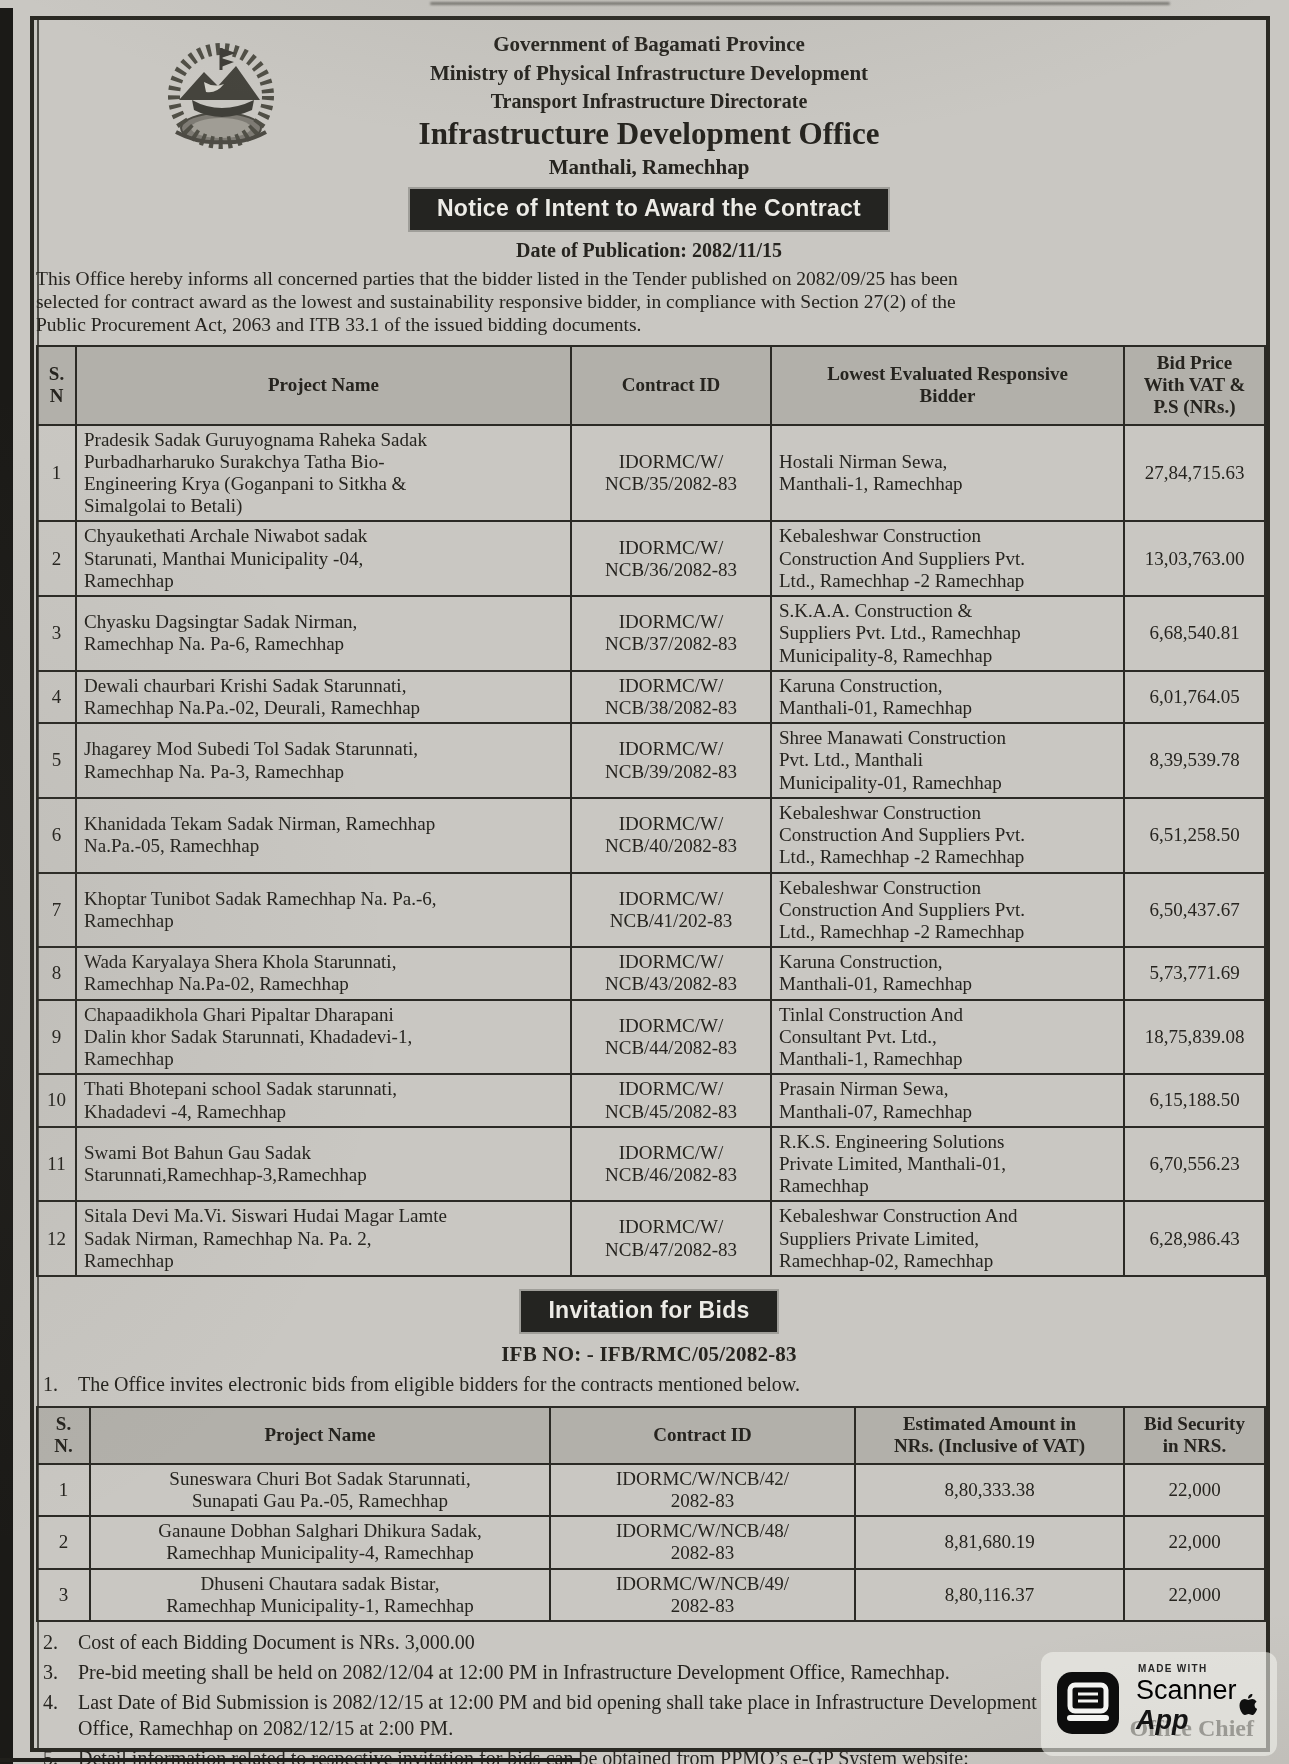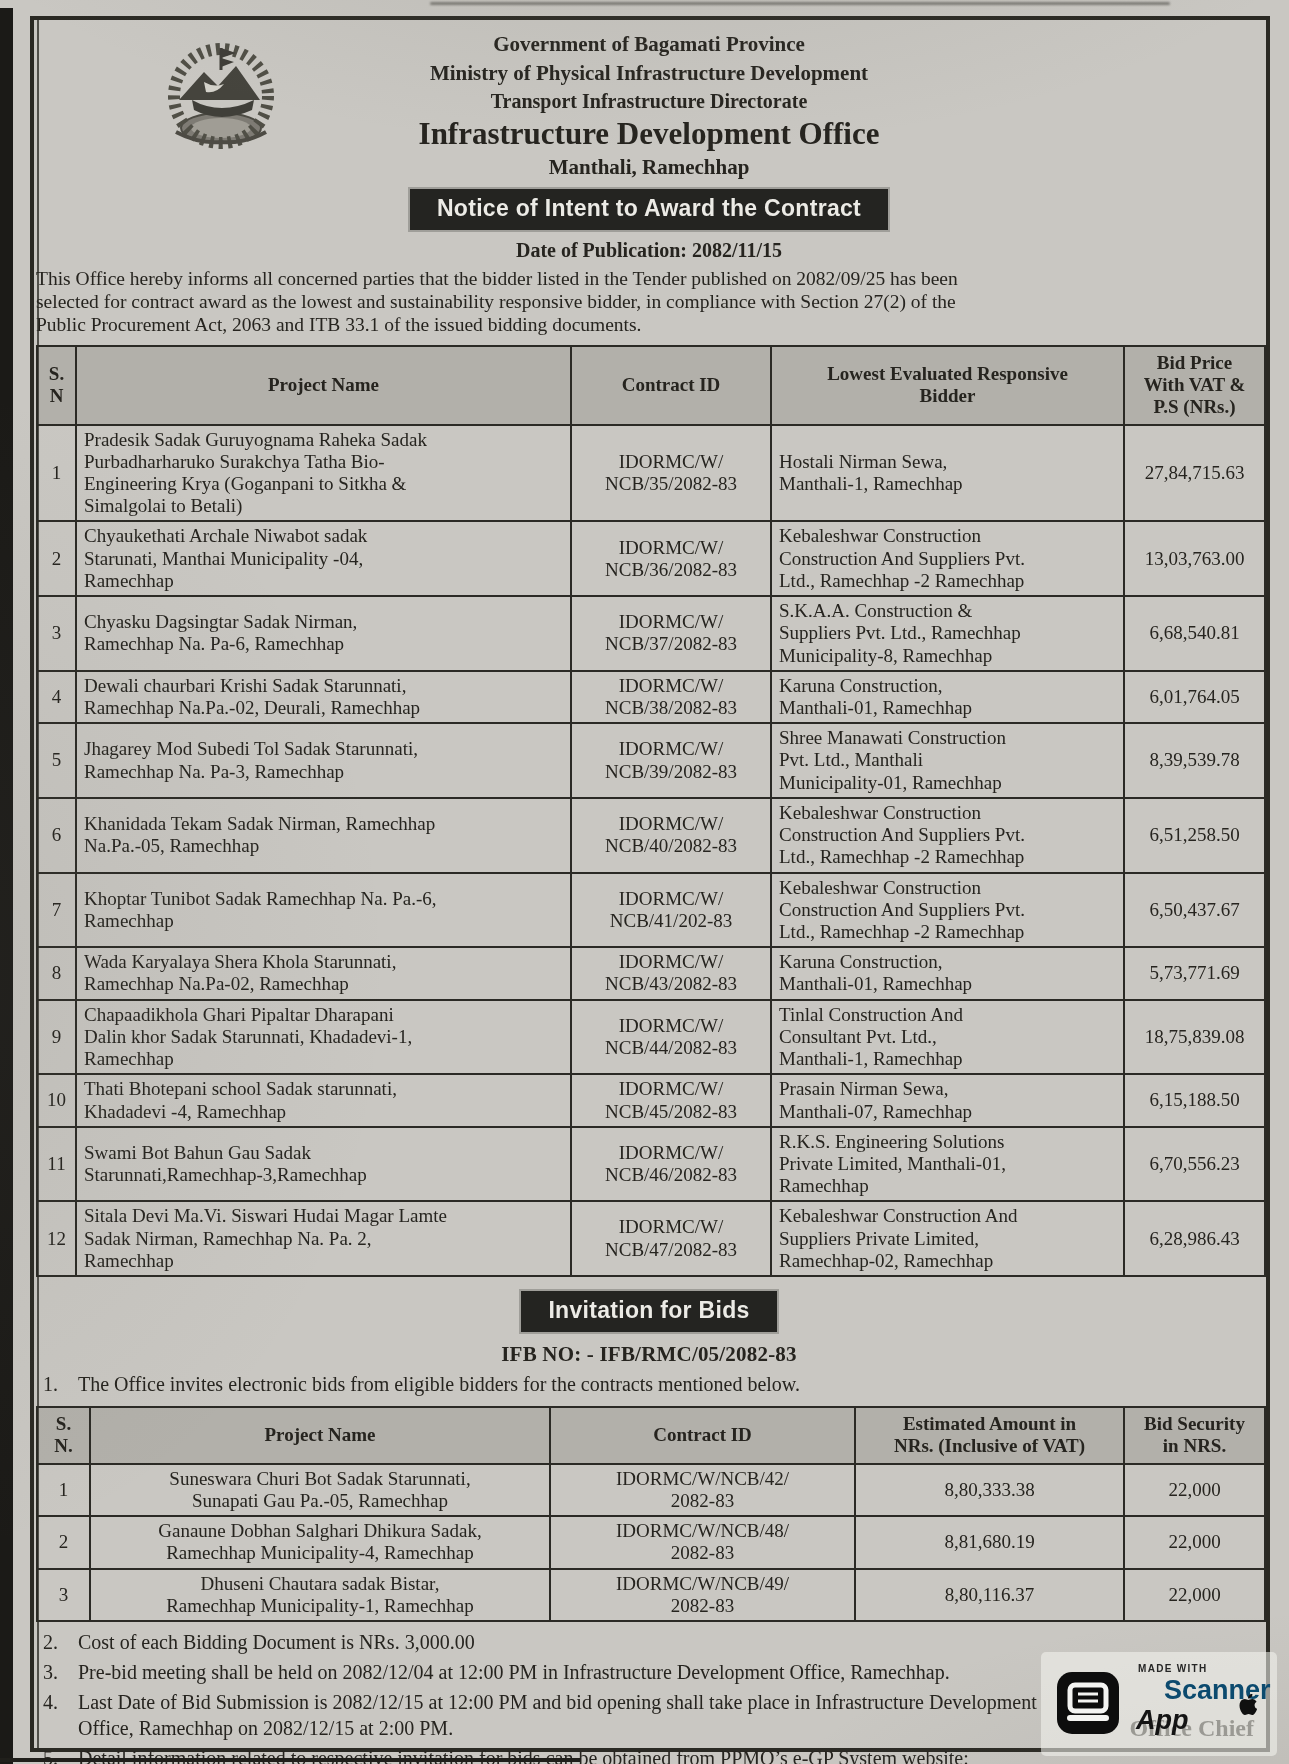--- a/index.html
+++ b/index.html
@@ -57,26 +57,26 @@
   .ifb{text-align:center;font-weight:bold;font-size:21px;margin-top:10px;letter-spacing:.2px;}
   .note-row{display:flex;font-size:20px;line-height:1.26;margin-top:5px;}
   .note-num{width:42px;flex:none;padding-left:7px;box-sizing:border-box;}
   .note-txt{flex:1;white-space:pre-line;text-align:justify;padding-right:6px;}
   .notes-block{margin-top:8px;}
 
   .signature{position:absolute;right:12px;bottom:6px;font-weight:bold;font-size:24px;z-index:3;}
 
   .watermark{
     position:absolute;left:1041px;top:1652px;width:236px;height:104px;z-index:6;
-    background:rgba(246,245,241,.55);border-radius:5px;
+    background:rgba(246,245,241,.55);border-radius:12px;
     font-family:"Liberation Sans","DejaVu Sans",sans-serif;
   }
   .wm-icon{position:absolute;left:16px;top:20px;width:62px;height:62px;background:#0d0d0d;border-radius:15px;}
   .wm-madewith{position:absolute;left:97px;top:11px;font-size:10px;font-weight:bold;letter-spacing:1.3px;color:#262626;}
-  .wm-line1{position:absolute;left:95px;top:25px;font-size:27px;font-weight:bold;color:#0c4a6e;line-height:1;margin-left:28px;}
+  .wm-line1{position:absolute;left:95px;top:25px;font-size:27px;font-weight:normal;color:#000000;line-height:1;}
   .wm-line2{position:absolute;left:95px;top:55px;font-size:27px;font-weight:bold;color:#141414;line-height:1;font-style:italic;}
   .wm-apple{position:absolute;left:198px;top:42px;width:18px;height:21px;}
 </style>
 </head>
 <body>
 
 <div class="scan-edge-left"></div>
 <div class="scan-smudge-top"></div>
 <div class="scan-edge-bottom"></div>
 

